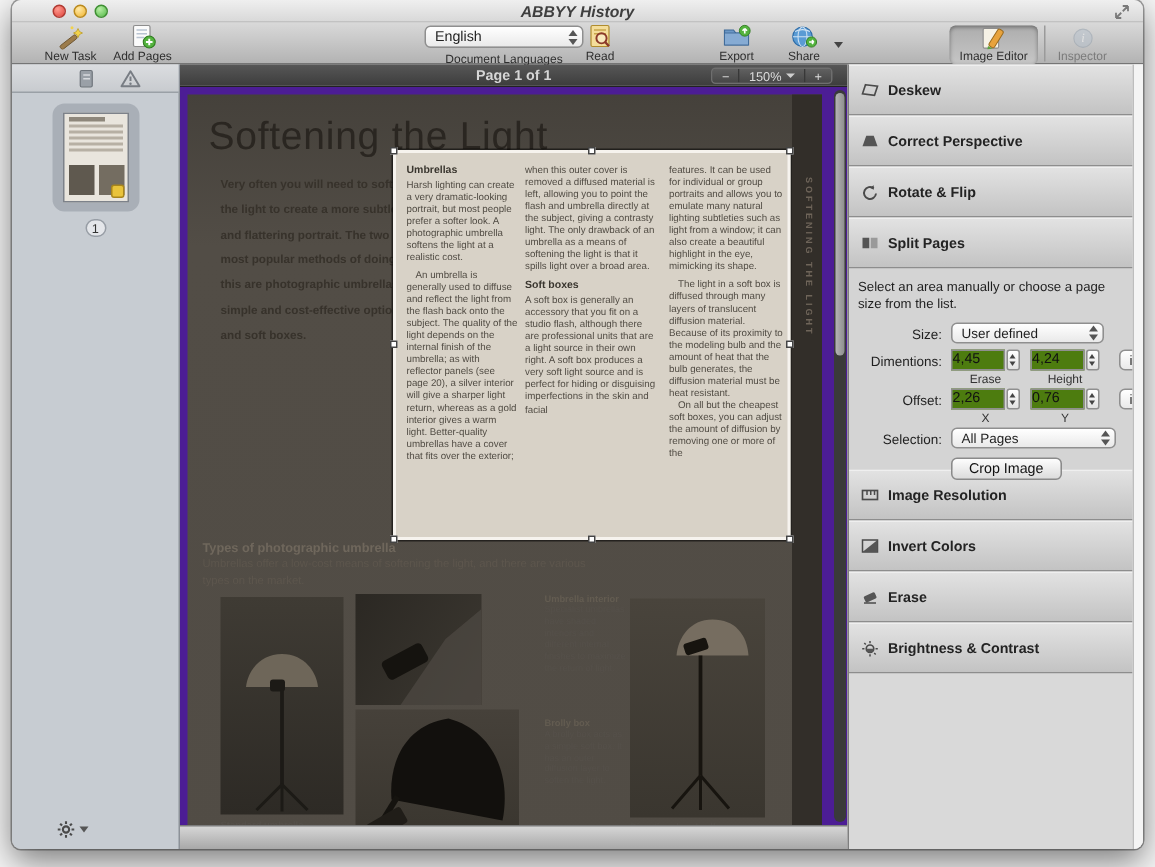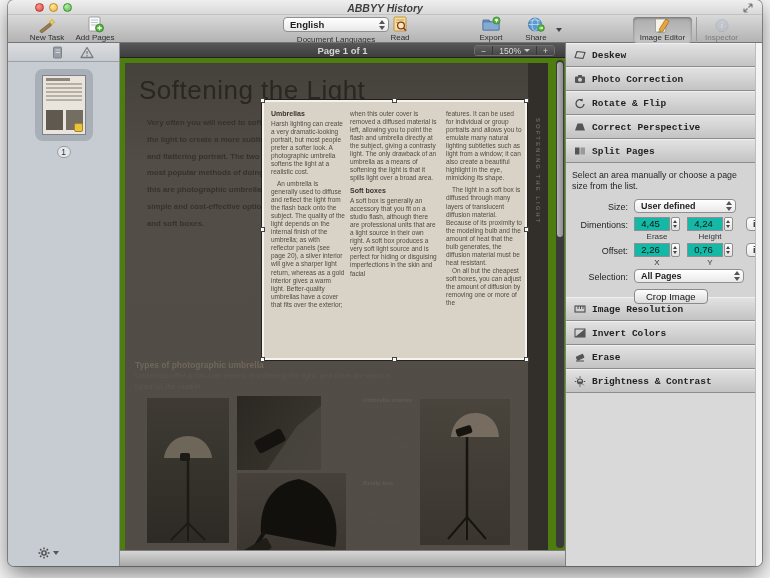--- a/index.html
+++ b/index.html
@@ -23,21 +23,21 @@
 
   .toolbar { position:absolute; left:0; top:15px; right:0; height:28px;
     background:linear-gradient(#d9d9d9,#b3b3b3); border-bottom:1px solid #757575; }
   .tbtn { position:absolute; top:1px; height:26px; display:flex; flex-direction:column;
     align-items:center; justify-content:flex-start; cursor:default; }
   .tbtn svg { display:block; }
   .tlabel { font-size:8px; color:#2e2e2e; margin-top:0px; white-space:nowrap; }
   .lang-wrap { position:absolute; left:258px; top:2px; width:140px; }
   .select { height:15px; background:linear-gradient(#ffffff,#e9e9e9); border:1px solid #8f8f8f;
     border-radius:4px; display:flex; align-items:center; justify-content:space-between;
-    padding:0 3px 0 6px; font-size:9.5px; color:#1f1f1f;font-weight:bold; }
+    padding:0 3px 0 6px; font-size:9.5px; color:#1f1f1f; }
   .sel-arrows { width:7px; height:10px; position:relative; flex:0 0 auto; margin-left:4px; }
   .sel-arrows::before { content:""; position:absolute; left:1px; top:0;
     border-left:3px solid transparent; border-right:3px solid transparent; border-bottom:4px solid #555; }
   .sel-arrows::after { content:""; position:absolute; left:1px; bottom:0;
     border-left:3px solid transparent; border-right:3px solid transparent; border-top:4px solid #555; }
   .lang-select { width:106px; margin-left:17px; }
   .tcaption { margin-top:3px; text-align:center; font-size:8px; color:#2e2e2e; width:140px; }
   .right-tools { position:absolute; right:20px; top:1px; display:flex; align-items:flex-start; }
   .pressed { background:linear-gradient(#adadad,#c6c6c6); border-radius:4px;
     box-shadow:inset 0 1px 3px rgba(0,0,0,.4); padding:1px 7px; }
@@ -75,21 +75,21 @@
     display:flex; align-items:center; justify-content:center; }
   .pagebar-title { font-size:9.5px; font-weight:700; color:#d6d6d6; }
   .zoomseg { position:absolute; right:10px; top:2px; display:flex; height:11px;
     border:1px solid #6e6e6e; border-radius:3px; overflow:hidden; }
   .zcell { background:linear-gradient(#606060,#474747); color:#dcdcdc; font-size:8.5px;
     display:flex; align-items:center; justify-content:center; padding:0 6px; border-right:1px solid #383838; }
   .zcell:last-child { border-right:none; }
   .zcaret { margin-left:3px; border-left:3px solid transparent; border-right:3px solid transparent;
     border-top:3px solid #cfcfcf; }
 
-  .canvas { position:absolute; left:0; top:15px; right:0; bottom:16px; background:#4d7c0f; overflow:hidden; }
+  .canvas { position:absolute; left:0; top:15px; right:0; bottom:16px; background:#4c1d95; overflow:hidden; }
   .statusbar { position:absolute; left:0; bottom:0; right:0; height:16px;
     background:linear-gradient(#d6d6d6,#a8a8a8); border-top:1px solid #7c7c7c; }
 
   
   .page { position:absolute; left:5px; top:5px; width:423px; height:560px;
     background:linear-gradient(#45413b,#524d46 18%,#514c45); }
   .doc-title { position:absolute; left:14px; top:12px; font-size:26px; color:#2a2621; letter-spacing:.5px; }
   .doc-intro { position:absolute; left:22px; top:52px; width:132px; font-size:7.8px;
     line-height:2.15; color:#37322b; font-weight:700; }
   .sec-h { position:absolute; left:10px; top:297px; font-size:8.5px; font-weight:700; color:#6f675c; }
@@ -120,36 +120,36 @@
   .h-sw{left:-4px;bottom:-4px} .h-s{left:50%;margin-left:-3px;bottom:-4px} .h-se{right:-4px;bottom:-4px}
 
   .vscroll { position:absolute; right:1px; top:2px; bottom:2px; width:8px;
     background:#3a3a3a; border-radius:4px; }
   .vthumb { position:absolute; left:1px; top:2px; width:6px; height:175px;
     background:linear-gradient(90deg,#b5b5b5,#8e8e8e); border-radius:3px; }
 
   
   .rightpanel { position:absolute; left:445px; top:0; right:-112px; bottom:0; }
   .rightpanel { left:auto; right:0; width:197px; background:#d9d9d9; border-left:1px solid #7f7f7f; }
-  .phead { height:24px; background:linear-gradient(#e2e2e2,#c3c3c3);
+  .phead { height:34px; background:linear-gradient(#e2e2e2,#c3c3c3);
     border-top:1px solid #efefef; border-bottom:1px solid #8d8d8d;
-    display:flex; align-items:center; gap:6px; padding-left:8px;font-family:Liberation Mono, monospace; }
+    display:flex; align-items:center; gap:6px; padding-left:8px; }
   .plabel { font-size:9.5px; font-weight:700; color:#232323; }
   .picon { width:12px; height:12px; display:flex; align-items:center; justify-content:center; }
   .crop-body { height:134px; background:#d4d4d4; padding:7px 4px 0 6px; position:relative; }
   .instruction { font-size:8.8px; color:#1f1f1f; line-height:1.25; margin-bottom:7px; width:176px; }
   .crow { display:flex; align-items:flex-start; margin-bottom:4px; }
   .clabel { width:56px; text-align:right; font-size:9px; color:#1f1f1f; margin-right:6px; margin-top:3px; flex:0 0 auto; }
   .w102 { width:102px; }
   .w110 { width:110px; }
   .unitsel { width:42px; margin-left:6px; margin-top:0px; height:14px; font-size:9px; }
   .fieldcol { display:flex; flex-direction:column; align-items:center; margin-right:7px; }
   .fieldrow { display:flex; align-items:center; }
-  .nfield { width:36px; height:14px; border:1px solid #8f8f8f; background:#14b8a6; font-size:9.5px;
-    text-align:center; padding-right:3px; font-family:"Liberation Sans",sans-serif; color:#111; }
+  .nfield { width:36px; height:14px; border:1px solid #8f8f8f; background:#4d7c0f; font-size:9.5px;
+    text-align:left; padding-right:3px; font-family:"Liberation Sans",sans-serif; color:#111; }
   .stepper { width:9px; height:14px; margin-left:1px; background:linear-gradient(#fff,#e2e2e2);
     border:1px solid #8f8f8f; border-radius:2px; position:relative; }
   .stepper::before { content:""; position:absolute; left:1px; top:2px;
     border-left:2.5px solid transparent; border-right:2.5px solid transparent; border-bottom:3.5px solid #444; }
   .stepper::after { content:""; position:absolute; left:1px; bottom:2px;
     border-left:2.5px solid transparent; border-right:2.5px solid transparent; border-top:3.5px solid #444; }
   .fcap { font-size:8px; color:#333; margin-top:1px; }
   .crop-btn { margin:3px 0 0 62px; padding:1px 11px; font-size:9.5px; color:#111;
     background:linear-gradient(#fdfdfd,#dcdcdc); border:1px solid #8a8a8a; border-radius:4px;
     font-family:"Liberation Sans",sans-serif; }
@@ -410,43 +410,33 @@
         <span class="picon">
           <svg width="12" height="10" viewBox="0 0 12 10">
               <path d="M3 1.5 L11 2.5 L9 8.5 L1 7.5 Z" fill="none" stroke="#4a4a4a" stroke-width="1.1"></path>
             </svg>
         </span>
         <span class="plabel">Deskew</span>
       </div>
       <div class="phead">
         <span class="picon">
           <svg width="12" height="10" viewBox="0 0 12 10">
-              <rect x="1" y="2.5" width="10" height="6.5" rx="1" fill="#555"></rect>
-              <rect x="4" y="1" width="4" height="2" rx=".5" fill="#555"></rect>
-              <circle cx="6" cy="5.8" r="2" fill="#cfcfcf"></circle>
-            </svg>
-        </span>
-        <span class="plabel">Photo Correction</span>
+              <path d="M3.5 1.5 L8.5 1.5 L11 8.5 L1 8.5 Z" fill="#555"></path>
+            </svg>
+        </span>
+        <span class="plabel">Correct Perspective</span>
       </div>
       <div class="phead">
         <span class="picon">
           <svg width="12" height="11" viewBox="0 0 12 11">
               <path d="M10 6 A4 4 0 1 1 8.5 2.5" fill="none" stroke="#4a4a4a" stroke-width="1.3"></path>
               <path d="M8.5 0.5 L8.5 3.5 L5.8 2.2 Z" fill="#4a4a4a"></path>
             </svg>
         </span>
         <span class="plabel">Rotate &amp; Flip</span>
-      </div>
-      <div class="phead">
-        <span class="picon">
-          <svg width="12" height="10" viewBox="0 0 12 10">
-              <path d="M3.5 1.5 L8.5 1.5 L11 8.5 L1 8.5 Z" fill="#555"></path>
-            </svg>
-        </span>
-        <span class="plabel">Correct Perspective</span>
       </div>
       <div class="phead">
         <span class="picon">
           <svg width="12" height="10" viewBox="0 0 12 10">
               <rect x="1" y="1.5" width="4.5" height="7" fill="#555"></rect>
               <rect x="6.5" y="1.5" width="4.5" height="7" fill="#9a9a9a"></rect>
             </svg>
         </span>
         <span class="plabel">Split Pages</span>
       </div>

